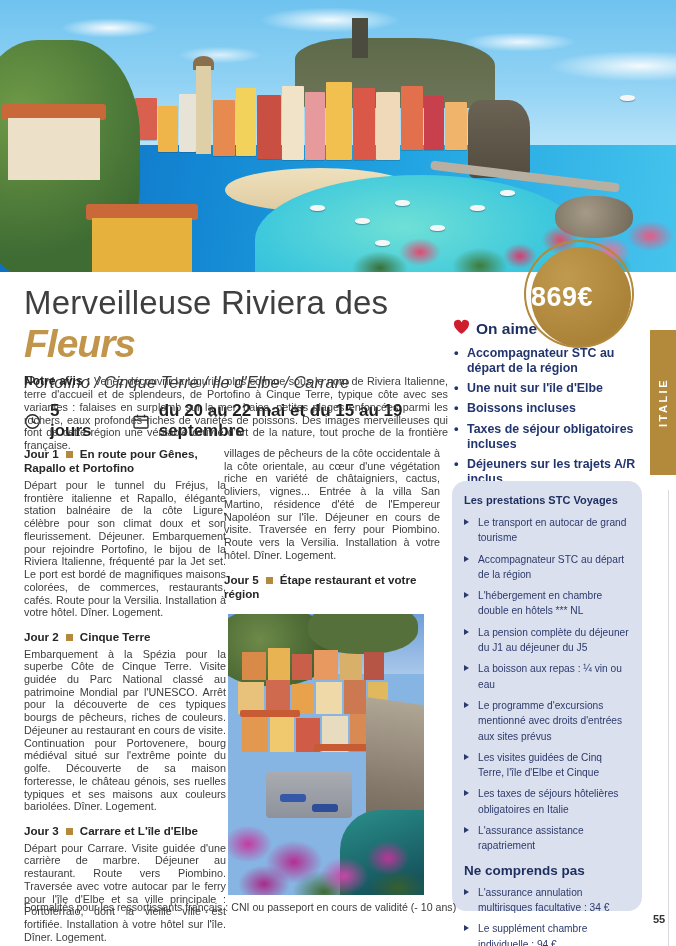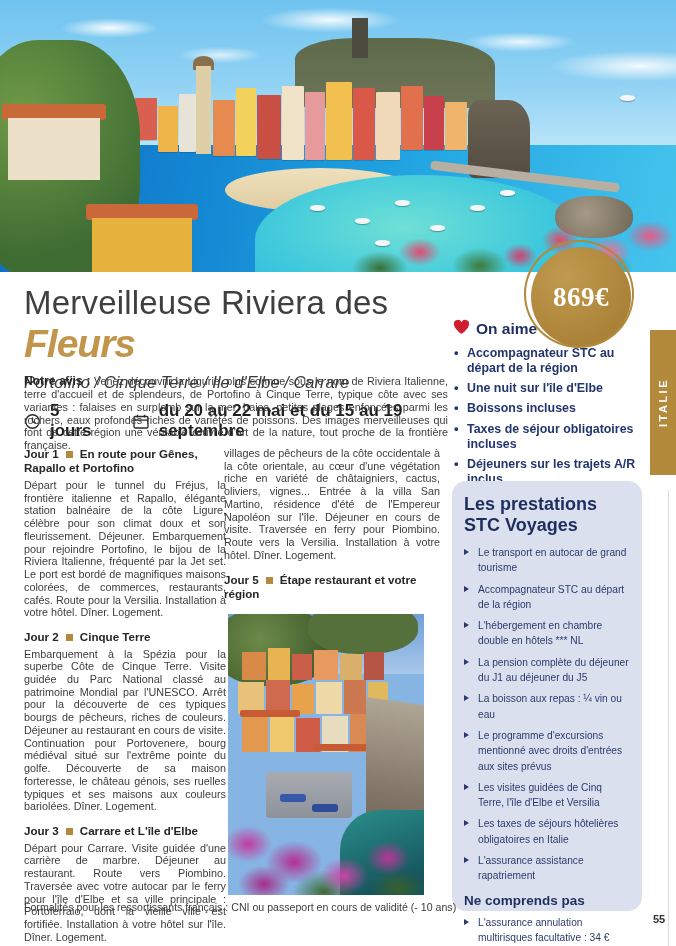--- a/index.html
+++ b/index.html
@@ -47,21 +47,21 @@
      radial-gradient(24px 18px at 520px 34px,#d63d6d,rgba(214,61,109,0) 70%),
      radial-gradient(34px 22px at 650px 14px,#e65a84,rgba(230,90,132,0) 70%),
      radial-gradient(30px 20px at 420px 30px,#e24a70,rgba(226,74,112,0) 70%),
      radial-gradient(40px 26px at 480px 44px,#3e7a3a,rgba(62,122,58,0) 70%),
      radial-gradient(46px 26px at 600px 46px,#47823d,rgba(71,130,61,0) 70%),
      radial-gradient(40px 24px at 380px 46px,#3a6f36,rgba(58,111,54,0) 70%);}
 
   
   .badge{position:absolute;left:531px;top:247px;width:100px;height:100px;border-radius:50%;
      background:radial-gradient(circle at 35% 30%,#c09a4e,#ab8338 70%);
-     display:flex;align-items:center;justify-content:center;z-index:5;font-family:Liberation Serif, serif;}
+     display:flex;align-items:center;justify-content:flex-start;z-index:5;}
   .badge::before{content:"";position:absolute;inset:-7px -3px -1px -7px;border:2px solid #b3893c;border-radius:50%;}
   .badge span{color:#fff;font-size:27px;font-weight:700;letter-spacing:.5px;}
 
   
   .title-block{position:absolute;left:24px;top:284px;width:440px;}
   h1{margin:0;font-size:33px;font-weight:400;color:#3f3f3f;letter-spacing:.2px;}
   .accent{font-family:Liberation Sans, sans-serif;font-style:italic;font-weight:700;
           font-size:39px;color:#c1954a;letter-spacing:-1px;}
   .subtitle{margin-top:7px;font-style:italic;font-size:16.5px;color:#3a3a3a;}
   .meta{margin-top:9px;display:flex;align-items:center;gap:9px;font-size:17px;color:#1f1f1f;font-weight:600;}
@@ -105,21 +105,21 @@
   
   .on-aime{position:absolute;left:452px;top:318px;width:192px;color:#1d2e5e;}
   .oa-head{display:flex;align-items:center;gap:5px;font-size:15.5px;font-weight:700;color:#1d2e5e;}
   .on-aime ul{margin:7px 0 0 0;padding:0;}
   .on-aime li{list-style:none;position:relative;padding-left:15px;margin-bottom:5px;
       font-size:12.4px;font-weight:700;line-height:1.22;color:#22356e;}
   .on-aime li::before{content:"\2022";position:absolute;left:2px;top:-1px;font-size:13px;}
 
   .panel{position:absolute;left:452px;top:481px;width:190px;height:430px;background:#dbe0ef;
       border-radius:14px;padding:13px 12px 10px 12px;box-sizing:border-box;color:#2c3a6b;}
-  .panel h3{margin:0 0 9px 0;font-size:18px;font-weight:700;color:#1d2e5e;}
+  .panel h3{margin:0 0 9px 0;font-size:11px;font-weight:700;color:#1d2e5e;}
   .panel h4{margin:9px 0 7px 0;font-size:13.5px;font-weight:700;color:#1d2e5e;}
   .p-item{display:flex;gap:9px;margin-bottom:6px;font-size:10.2px;line-height:1.5;}
   .tri{flex:0 0 auto;margin-top:4px;width:0;height:0;border-left:5px solid #2c3a6b;
       border-top:3.5px solid transparent;border-bottom:3.5px solid transparent;}
 
   
   .region-tab{position:absolute;left:650px;top:330px;width:26px;height:145px;background:#b3893c;
       display:flex;align-items:center;justify-content:center;}
   .region-tab span{writing-mode:vertical-rl;transform:rotate(180deg);color:#fff;
       font-size:11px;font-weight:700;letter-spacing:2.5px;}
@@ -307,21 +307,21 @@
     <div class="p-item">
         <span class="tri"></span>
         <span>La boisson aux repas : ¼ vin ou eau</span>
       </div>
     <div class="p-item">
         <span class="tri"></span>
         <span>Le programme d'excursions mentionné avec droits d'entrées aux sites prévus</span>
       </div>
     <div class="p-item">
         <span class="tri"></span>
-        <span>Les visites guidées de Cinq Terre, l'île d'Elbe et Versilia</span>
+        <span>Les visites guidées de Cinq Terre, l'île d'Elbe et Cinque</span>
       </div>
     <div class="p-item">
         <span class="tri"></span>
         <span>Les taxes de séjours hôtelières obligatoires en Italie</span>
       </div>
     <div class="p-item">
         <span class="tri"></span>
         <span>L'assurance assistance rapatriement</span>
       </div>
     <h4>Ne comprends pas</h4>

